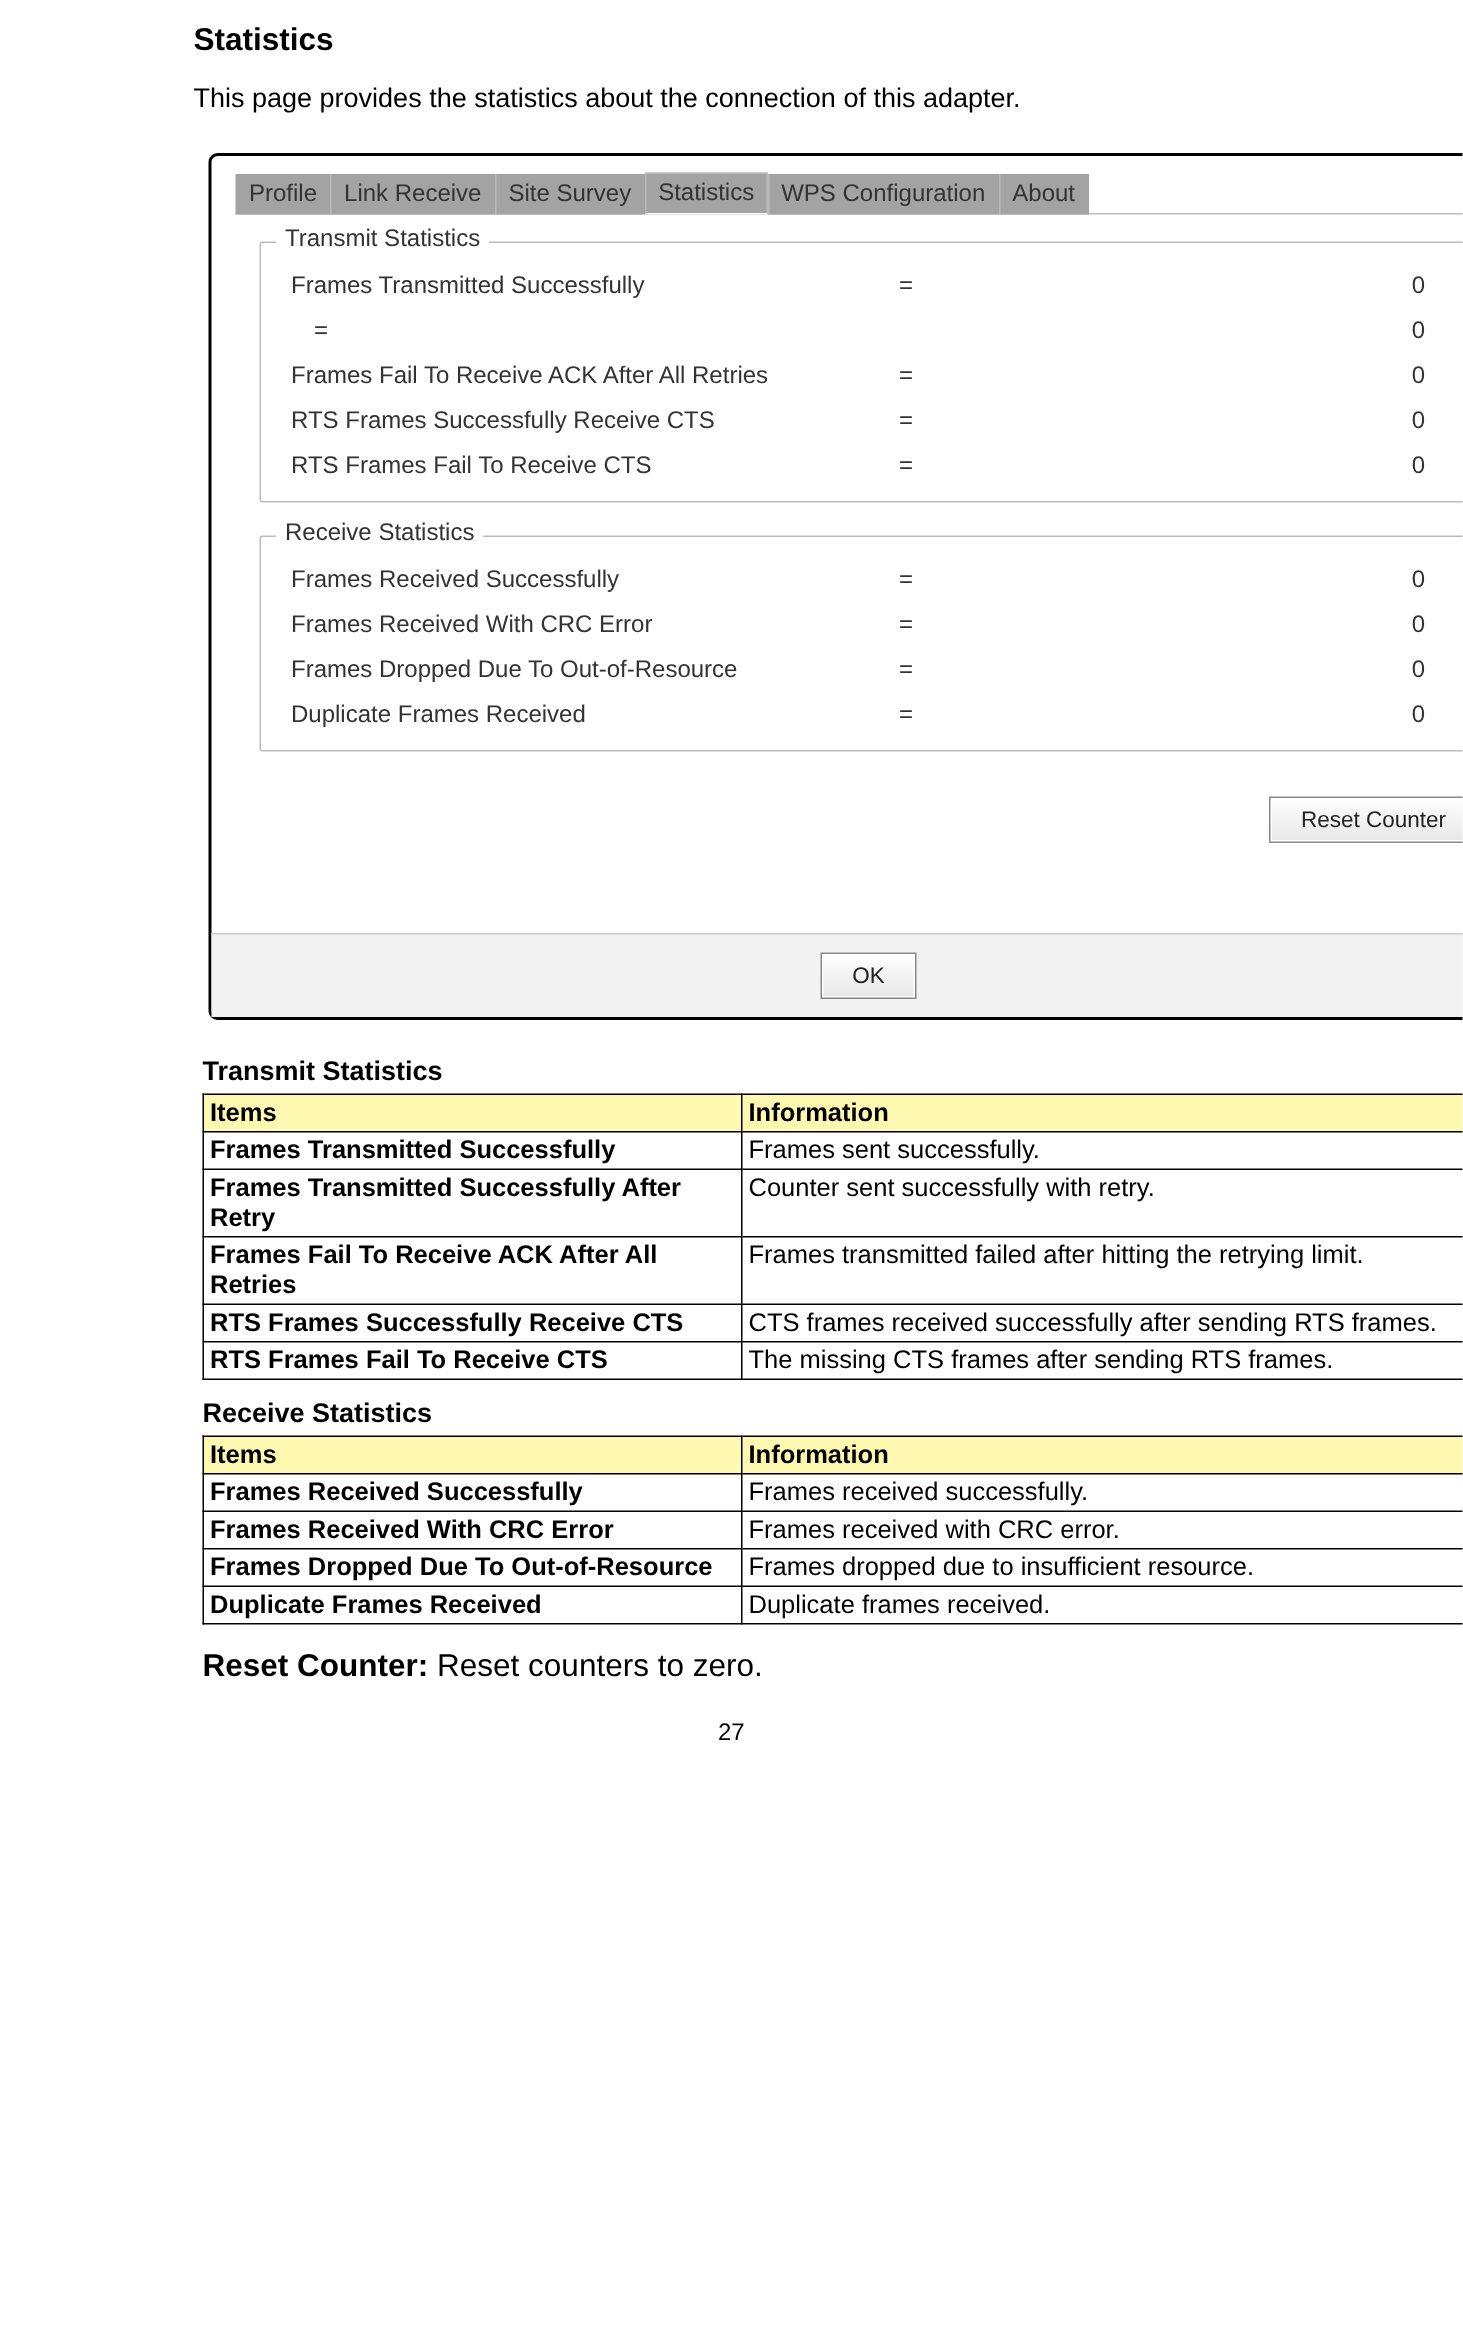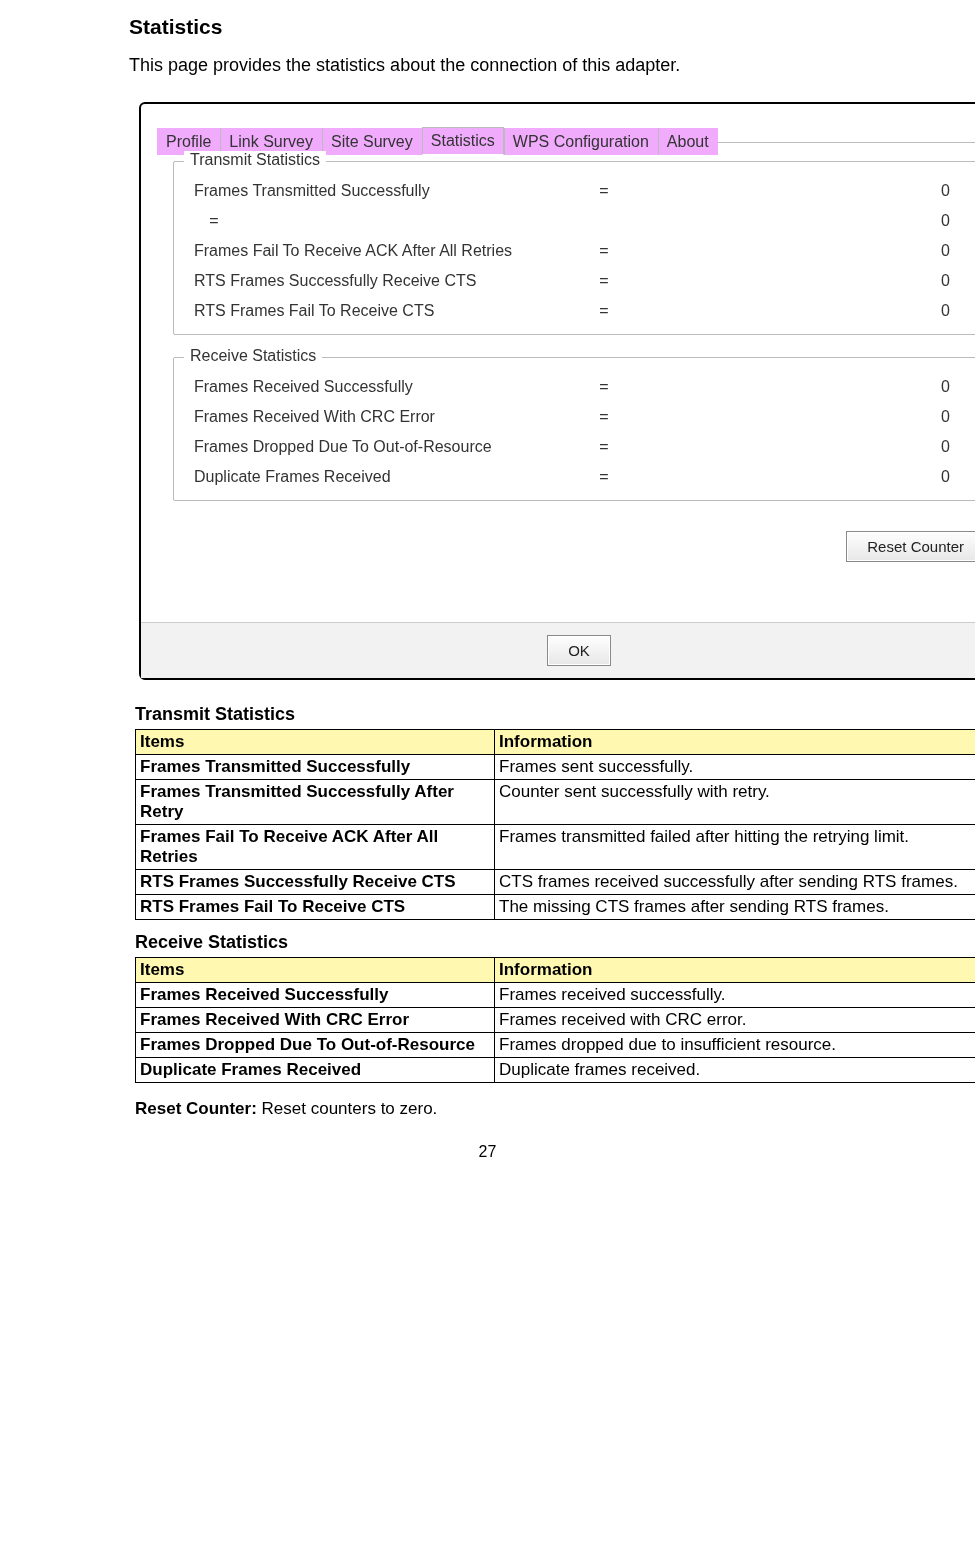--- a/index.html
+++ b/index.html
@@ -1,53 +1,53 @@
 <!DOCTYPE html>
 <html><head>
 <meta charset="utf-8">
 <style>
   html,body{margin:0;padding:0;background:#fff;color:#000;font-family:Verdana,Tahoma,Arial,sans-serif;font-size:17px}
   .page{width:773px;margin:0 auto;padding:15px 28px 60px 28px;box-sizing:border-box}
   .heading{font-weight:bold;font-size:21px;margin:0 0 16px 0}
   .intro{font-size:18px;margin:0 0 26px 0}
   .dialog{width:880px;margin:0 0 24px 10px;border:2px solid #000;border-radius:6px;background:#fff;box-sizing:border-box;padding:10px 16px 16px 16px;font-family:"Segoe UI",Tahoma,Arial,sans-serif;color:#222}
   .tabs{display:flex;align-items:flex-end;gap:0;border-bottom:1px solid #bbb;margin-bottom:18px;font-size:16px;color:#333}
-  .tab{padding:4px 8px;border:1px solid transparent;border-bottom:none;position:relative;top:13px;background:#f0abfc;cursor:default}
+  .tab{padding:4px 8px;border:1px solid transparent;border-bottom:none;position:relative;top:1px;background:#a3a3a3;cursor:default}
   .tab.sep{border-left:1px solid #bbb}
   .tab.active{border:1px solid #bbb;border-bottom:1px solid #fff}
   .groupbox{border:1px solid #bbb;border-radius:2px;margin:10px 10px 22px 16px;padding:14px 16px 8px 16px;position:relative}
   .gb-title{position:absolute;top:-11px;left:10px;background:#fff;padding:0 6px;font-size:16px;color:#333}
   .stat-row{display:flex;align-items:center;font-size:16px;color:#333;padding:6px 4px}
   .stat-row .label{flex:0 0 390px}
   .stat-row .eq{flex:0 0 40px;text-align:center}
   .stat-row .val{flex:1;text-align:right;padding-right:20px}
   .btn-row-right{display:flex;justify-content:flex-end;margin:30px 16px 10px 0}
   .win-btn{border:1px solid #8a8a8a;background:linear-gradient(#fefefe,#e7e7e7);padding:6px 20px;font-size:15px;color:#222;box-shadow:0 0 0 1px #fff inset}
   .dialog-footer{border-top:1px solid #ccc;margin:60px -16px -16px -16px;padding:12px 16px;display:flex;justify-content:center;background:#f2f2f2}
   .section-title{font-weight:bold;font-size:18px;margin:12px 0 4px 6px}
   table.info{border-collapse:collapse;width:905px;margin:0 0 0 6px;font-size:17px}
   table.info td,table.info th{border:1px solid #000;padding:2px 4px;vertical-align:top;text-align:left}
   table.info th{background:#fff8b0;font-weight:bold}
   table.info .item{font-weight:bold;width:350px}
-  .reset-note{margin:16px 0 0 6px;font-size:17px}
+  .reset-note{margin:16px 0 0 6px;font-size:21px}
   .reset-note b{font-weight:bold}
   .pagenum{text-align:center;margin-top:24px;font-size:16px}
 </style>
 </head>
 <body>
 
 <div class="page">
 
   <div class="heading">Statistics</div>
   <div class="intro">This page provides the statistics about the connection of this adapter.</div>
 
   <div class="dialog">
     <div class="tabs" id="tabs">
         <div class="tab">Profile</div>
-        <div class="tab sep">Link Survey</div>
+        <div class="tab sep">Link Receive</div>
         <div class="tab sep">Site Survey</div>
         <div class="tab sep active">Statistics</div>
         <div class="tab sep">WPS Configuration</div>
         <div class="tab sep">About</div>
       </div>
 
     <div class="groupbox">
       <span class="gb-title">Transmit Statistics</span>
       <div id="tx-rows">
           <div class="stat-row">

